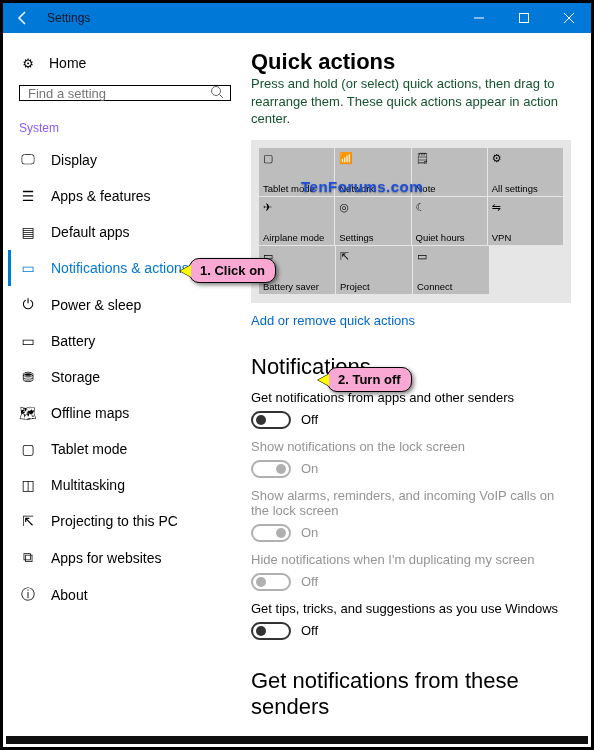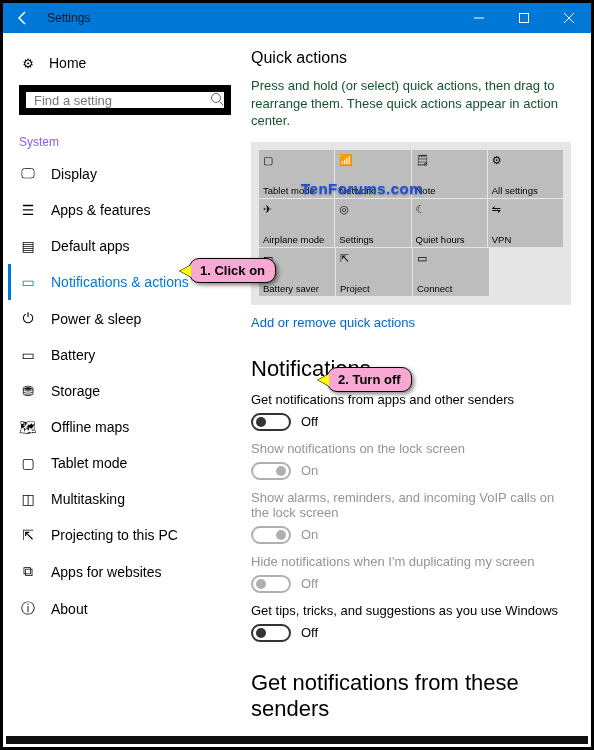--- a/index.html
+++ b/index.html
@@ -38,22 +38,22 @@
     cursor: pointer;
     font-family: "Segoe UI Symbol", sans-serif;
   }
   .content { display: flex; height: calc(750px - 30px - 6px - 8px); }
   .sidebar { width: 248px; padding: 14px 0 0 8px; }
   .home-row { display: flex; align-items: center; padding: 8px 8px 14px 8px; gap: 12px; cursor: pointer;}
   .home-row .icon { width: 18px; text-align: center; }
   .home-row span.lbl { font-size: 14px; }
   .search {
     margin: 0 20px 10px 8px;
-    border: 7px solid #000000;
-    height: 30px;
+    border: 1px solid #000000;
+    height: 16px;
     display: flex; align-items: center;
     padding: 0 6px 0 8px;
     color: #666;
     font-size: 13px;
   }
   .search input {
     border: none; flex: 1; font-size: 13px; outline: none;
     background: transparent;
   }
   .side-label { color: #8b5cf6; font-size: 12px; padding: 10px 0 6px 8px; }
@@ -66,21 +66,21 @@
     margin-left: -3px;
   }
   .nav-item .icon { width: 18px; text-align: center; font-size: 14px; }
   .nav-item.active { color: #0078d7; border-left-color: #0078d7; }
   .main {
     flex: 1;
     padding: 16px 22px 0 0;
     overflow: hidden;
     position: relative;
   }
-  h1 { font-size: 16px; font-weight: 400; margin-bottom: 10px; }
+  h1 { font-size: 22px; font-weight: 700; }
   h2 { font-size: 22px; font-weight: 400; margin: 26px 0 10px 0; }
   h2.senders { margin-top: 28px; }
   .desc { font-size: 13px; color: #14532d; margin-bottom: 12px; line-height: 1.35; }
   .qa-grid {
     background: #e6e6e6;
     padding: 8px;
     width: 320px;
   }
   .qa-row { display: flex; gap: 1px; margin-bottom: 1px;}
   .qa-tile {

